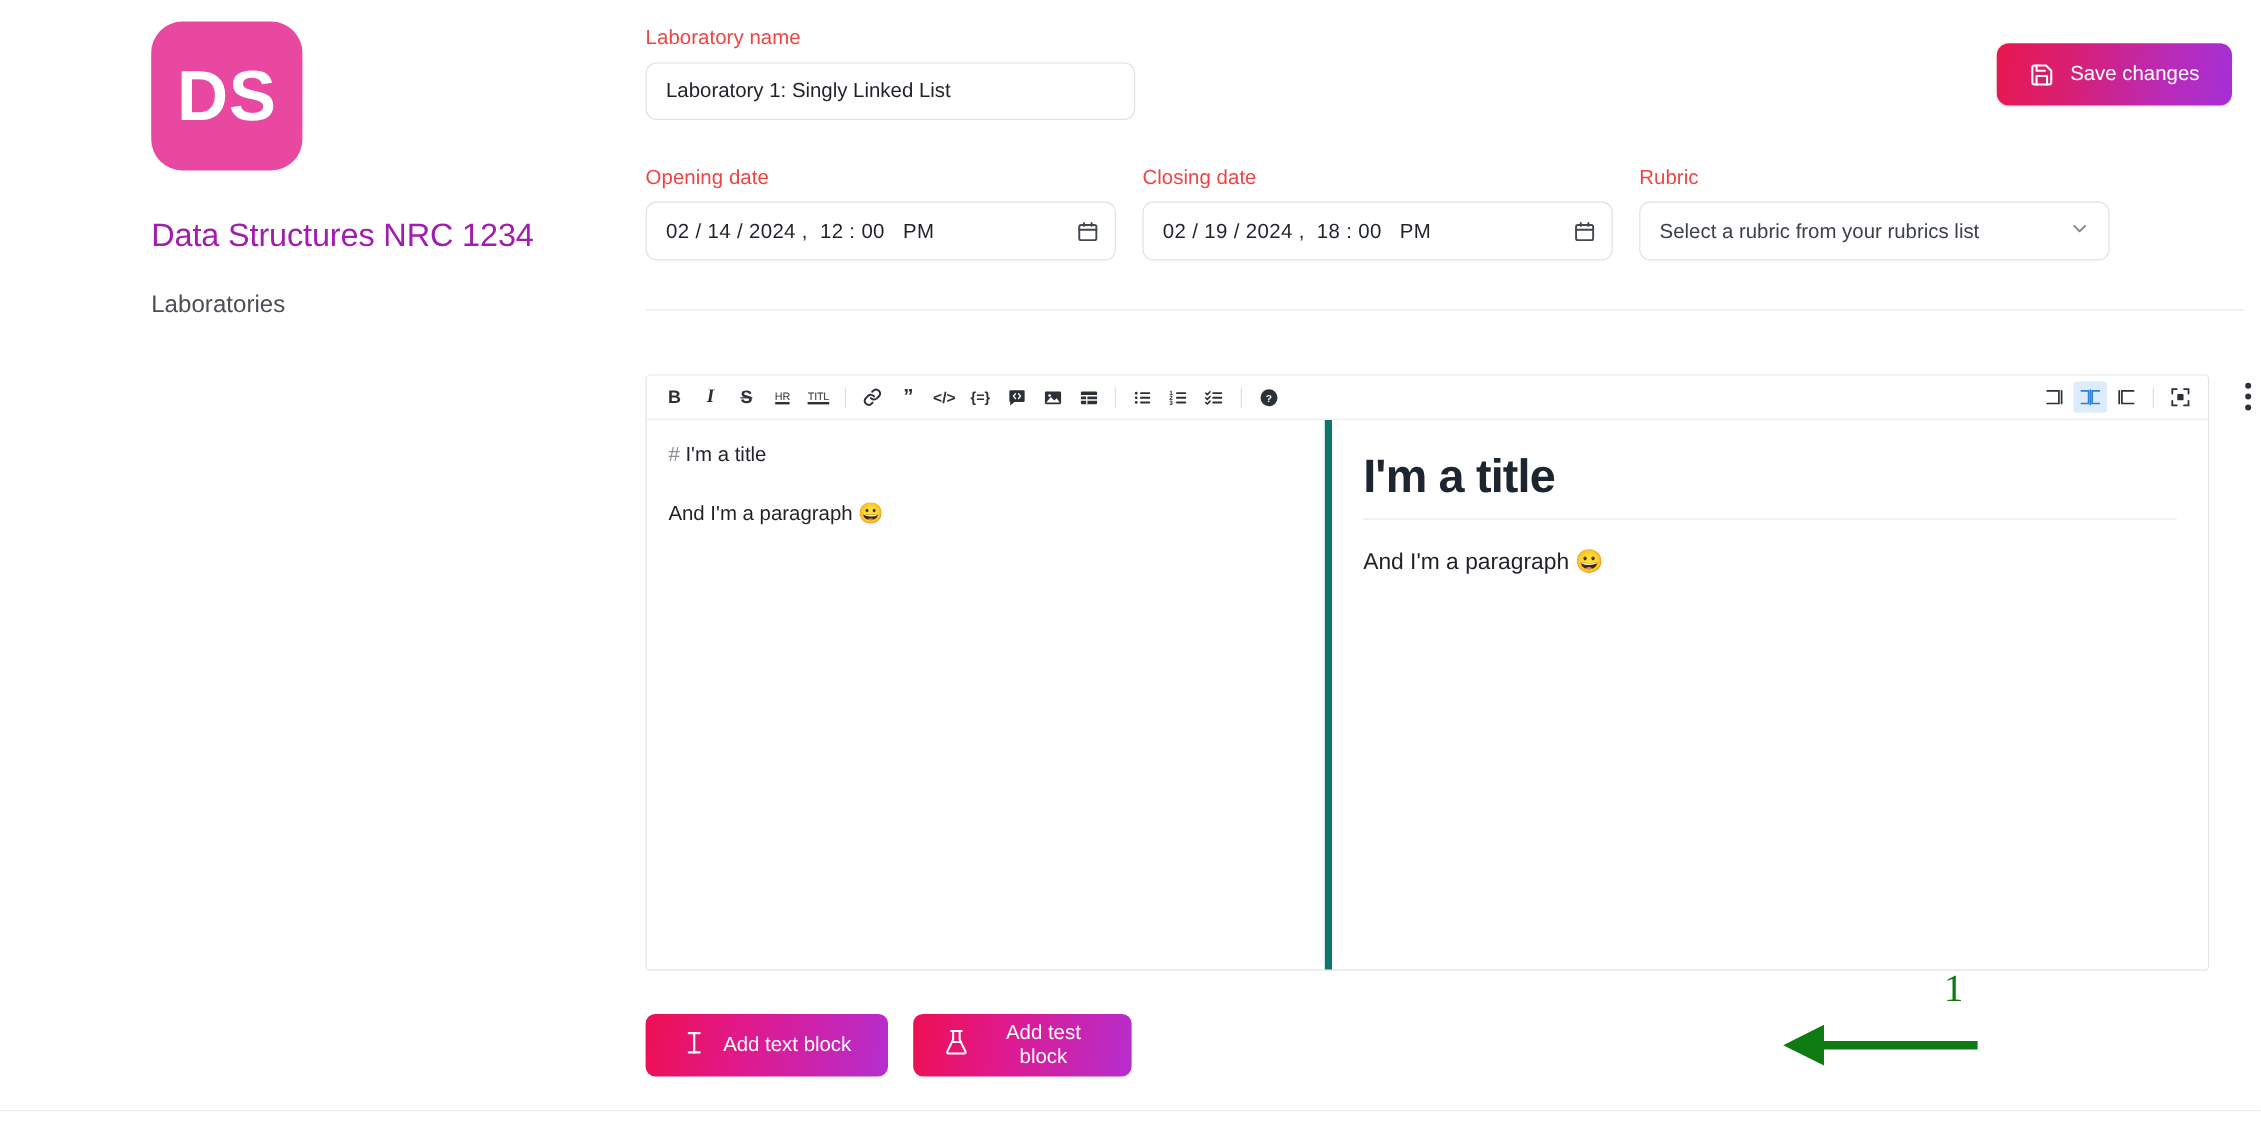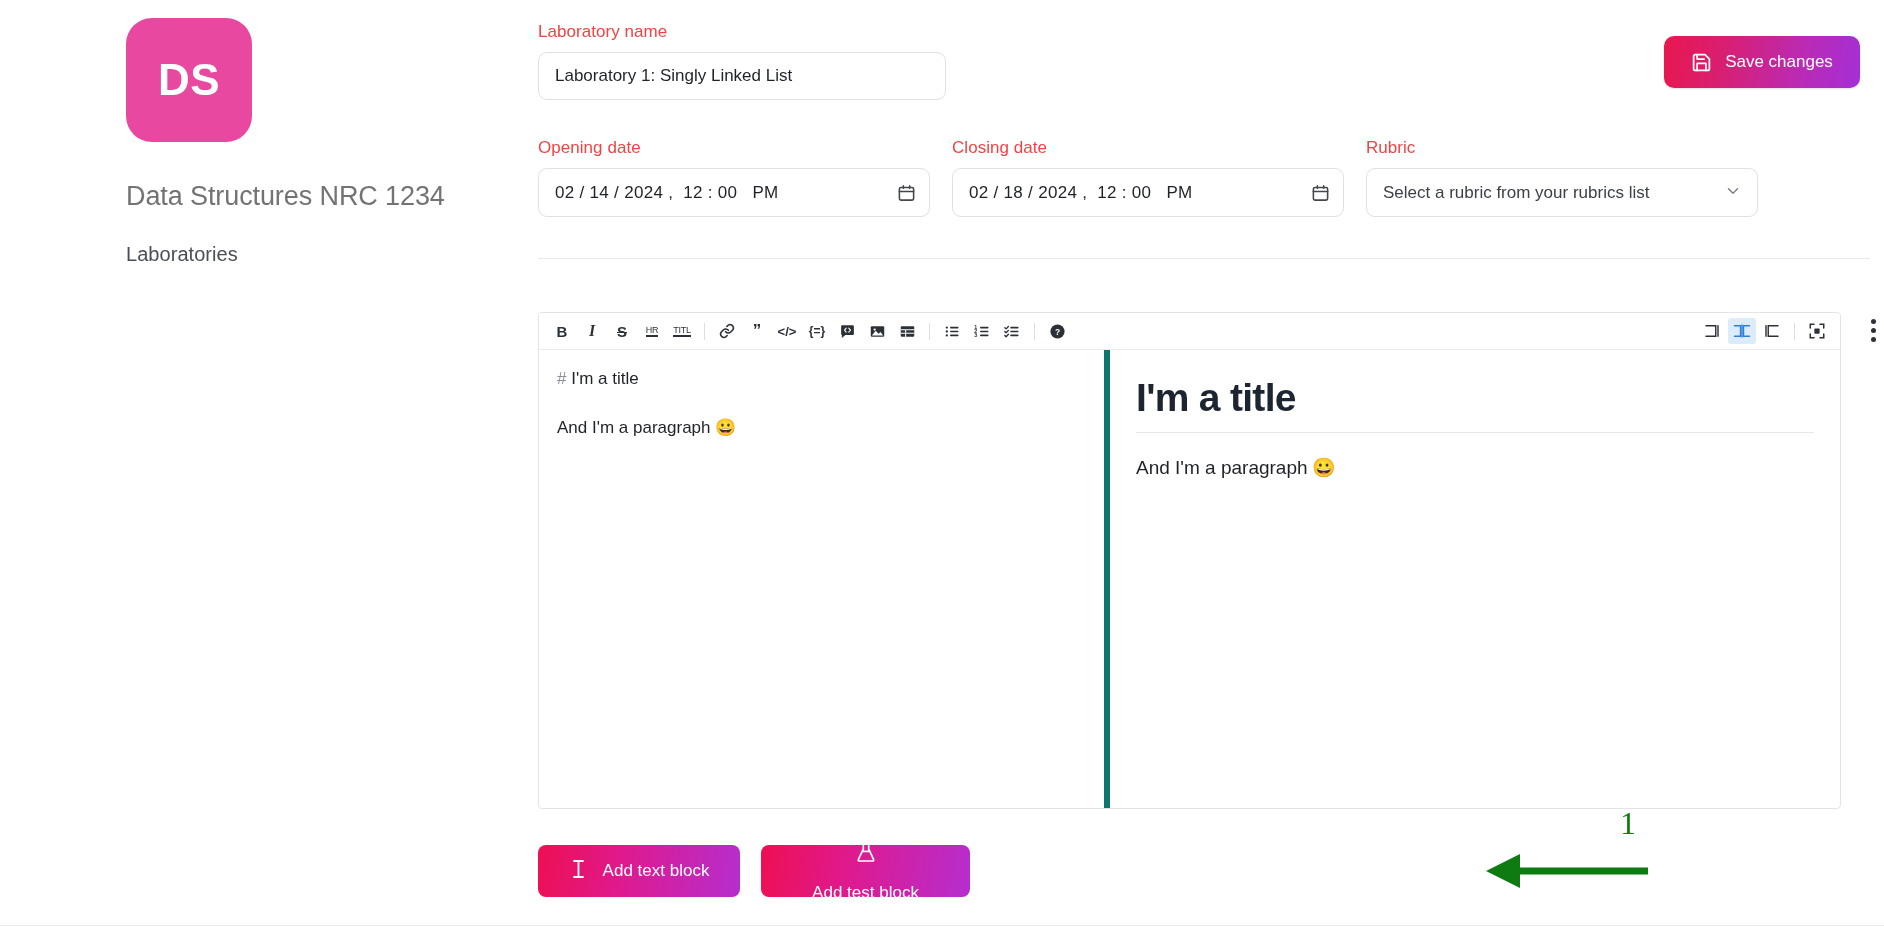--- a/index.html
+++ b/index.html
@@ -26,31 +26,31 @@
     background: #ffffff;
   }
   .course-logo {
     position: absolute;
     left: 126px; top: 18px;
     width: 126px; height: 124px;
     border-radius: 26px;
     background: #e8489f;
     display: flex; align-items: center; justify-content: center;
     color: #ffffff;
-    font-size: 44px;
+    font-size: 59px;
     font-weight: 700;
     letter-spacing: 0.5px;
   }
   .course-title {
     position: absolute;
     left: 126px; top: 163px;
     width: 380px;
     font-size: 27px;
     font-weight: 400;
-    color: #737373;
+    color: #a21caf;
     letter-spacing: -0.1px;
   }
   .nav {
     position: absolute;
     left: 126px; top: 243px;
     width: 360px;
   }
   .nav-item {
     display: block;
     font-size: 20px;
@@ -291,21 +291,21 @@
     color: #ffffff;
     font-family: "Liberation Sans", sans-serif;
     font-size: 17px;
     display: flex; align-items: center; justify-content: center;
     gap: 15px;
     padding: 0 26px;
     cursor: pointer;
     background: linear-gradient(100deg, #ee0f52 0%, #e0198c 40%, #b52ecf 100%);
   }
   .btn-text-block { width: 202px; }
-  .btn-test-block { width: 209px; flex-direction: column; }
+  .btn-test-block { width: 182px; }
 
   
   .annot {
     position: absolute;
     left: 950px; top: 806px;
     width: 210px; height: 120px;
     pointer-events: none;
   }
   .annot-num {
     position: absolute;
@@ -373,21 +373,21 @@
               <line x1="8" y1="3" x2="8" y2="6"></line>
               <line x1="16" y1="3" x2="16" y2="6"></line>
             </svg>
           </span>
         </div>
       </div>
 
       <div class="col-close">
         <label class="field-label">Closing date</label>
         <div class="date-field">
-          <div class="date-input">02 / 18 / 2024 ,  12 : 00   PM</div>
+          <div class="date-input">02 / 19 / 2024 ,  18 : 00   PM</div>
           <span class="cal-icon">
             <svg width="19" height="19" viewBox="0 0 24 24" fill="none" stroke="#43484e" stroke-width="2" stroke-linecap="round" stroke-linejoin="round">
               <rect x="3" y="5" width="18" height="16" rx="2"></rect>
               <line x1="3" y1="10" x2="21" y2="10"></line>
               <line x1="8" y1="3" x2="8" y2="6"></line>
               <line x1="16" y1="3" x2="16" y2="6"></line>
             </svg>
           </span>
         </div>
       </div>

